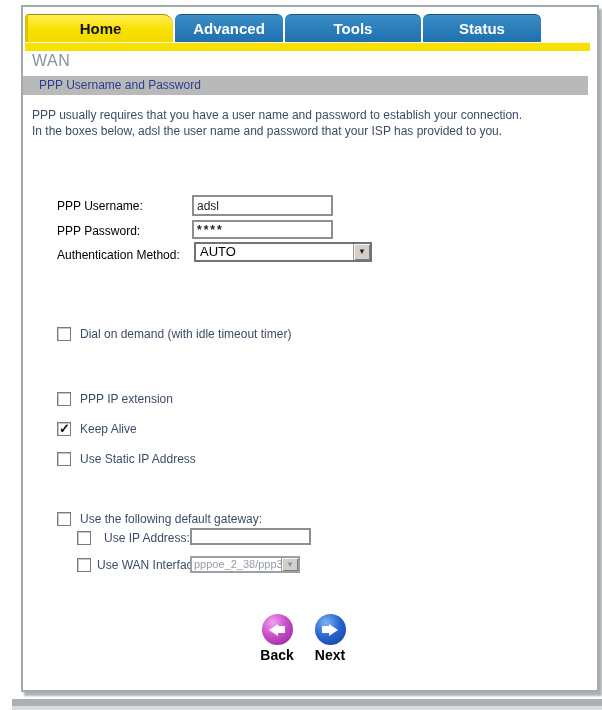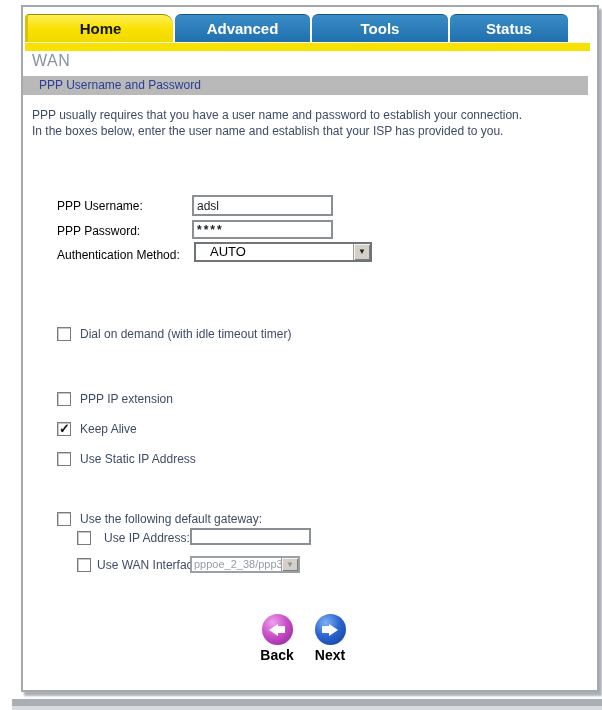--- a/index.html
+++ b/index.html
@@ -32,21 +32,21 @@
 
   .lbl{position:absolute;color:#000000;font-size:12px;}
   .tin{position:absolute;border:2px solid #8a8f94;background:#fff;font-family:"Liberation Sans",sans-serif;
        font-size:12px;color:#222;padding:1px 3px;box-sizing:content-box;}
   #inp-username{left:169px;top:188px;width:131px;height:15px;}
   #inp-password{left:169px;top:213px;width:131px;height:13px;font-weight:bold;letter-spacing:2px;}
   #inp-ip{left:167px;top:521px;width:111px;height:11px;font-size:11px;}
 
   .selbox{position:absolute;border:2px solid #6f7479;background:#fff;display:flex;align-items:stretch;}
   #sel-auth{left:171px;top:235px;width:174px;height:16px;}
-  #sel-auth .sel-value{font-size:13px;color:#000;padding:0 14px;line-height:16px;flex:1;overflow:hidden;white-space:nowrap;}
+  #sel-auth .sel-value{font-size:13px;color:#000;padding:0 4px;line-height:16px;flex:1;overflow:hidden;white-space:nowrap;}
   #sel-wan{left:167px;top:549px;width:106px;height:13px;border-color:#9aa0a6;}
   #sel-wan .sel-value{font-size:11px;color:#969ca4;padding:0 2px;line-height:13px;flex:1;overflow:hidden;white-space:nowrap;}
   .sel-arrow{width:16px;background:#d4d0c8;border-left:1px solid #9a9a9a;display:flex;align-items:center;justify-content:center;
              box-shadow:inset 1px 1px 0 #f5f4f2, inset -1px -1px 0 #7d7d7d;}
   .sel-arrow .glyph{font-size:8px;color:#222;line-height:8px;}
   #sel-wan .sel-arrow .glyph{color:#8d939a;}
 
   .cb-row{position:absolute;display:flex;align-items:center;gap:9px;}
   .cb{width:12px;height:12px;background:#fff;border:1px solid #777c81;flex:0 0 auto;
       box-shadow:inset 1px 1px 0 rgba(90,95,100,0.35);position:relative;}
@@ -68,34 +68,34 @@
 <body>
 
 <div class="screen">
   <div class="bottom-strip"></div>
   <div class="bottom-strip2"></div>
 
   <div class="panel">
 
     <div class="tabs-row">
       <div class="tab active" style="width:145px">Home</div>
-      <div class="tab inactive" style="width:135px">Advanced</div>
+      <div class="tab inactive" style="width:108px">Advanced</div>
       <div class="tab inactive" style="width:136px">Tools</div>
       <div class="tab inactive" style="width:118px">Status</div>
     </div>
     <div class="yellow-bar"></div>
 
     <div class="wan-title">WAN</div>
     <div class="section-bar">
       <span>PPP Username and Password</span>
     </div>
 
     <div class="intro">
       <div>PPP usually requires that you have a user name and password to establish your connection.</div>
-      <div>In the boxes below, enter the user name and establish that your ISP has provided to you.</div>
+      <div>In the boxes below, adsl the user name and password that your ISP has provided to you.</div>
     </div>
 
     <div class="lbl" style="left:34px;top:192px;">PPP Username:</div>
     <input class="tin" id="inp-username" type="text" value="adsl" style="">
 
     <div class="lbl" style="left:34px;top:217px;">PPP Password:</div>
     <input class="tin" id="inp-password" type="text" value="****" style="">
 
     <div class="lbl" style="left:34px;top:241px;">Authentication Method:</div>
     <div class="selbox" id="sel-auth">

